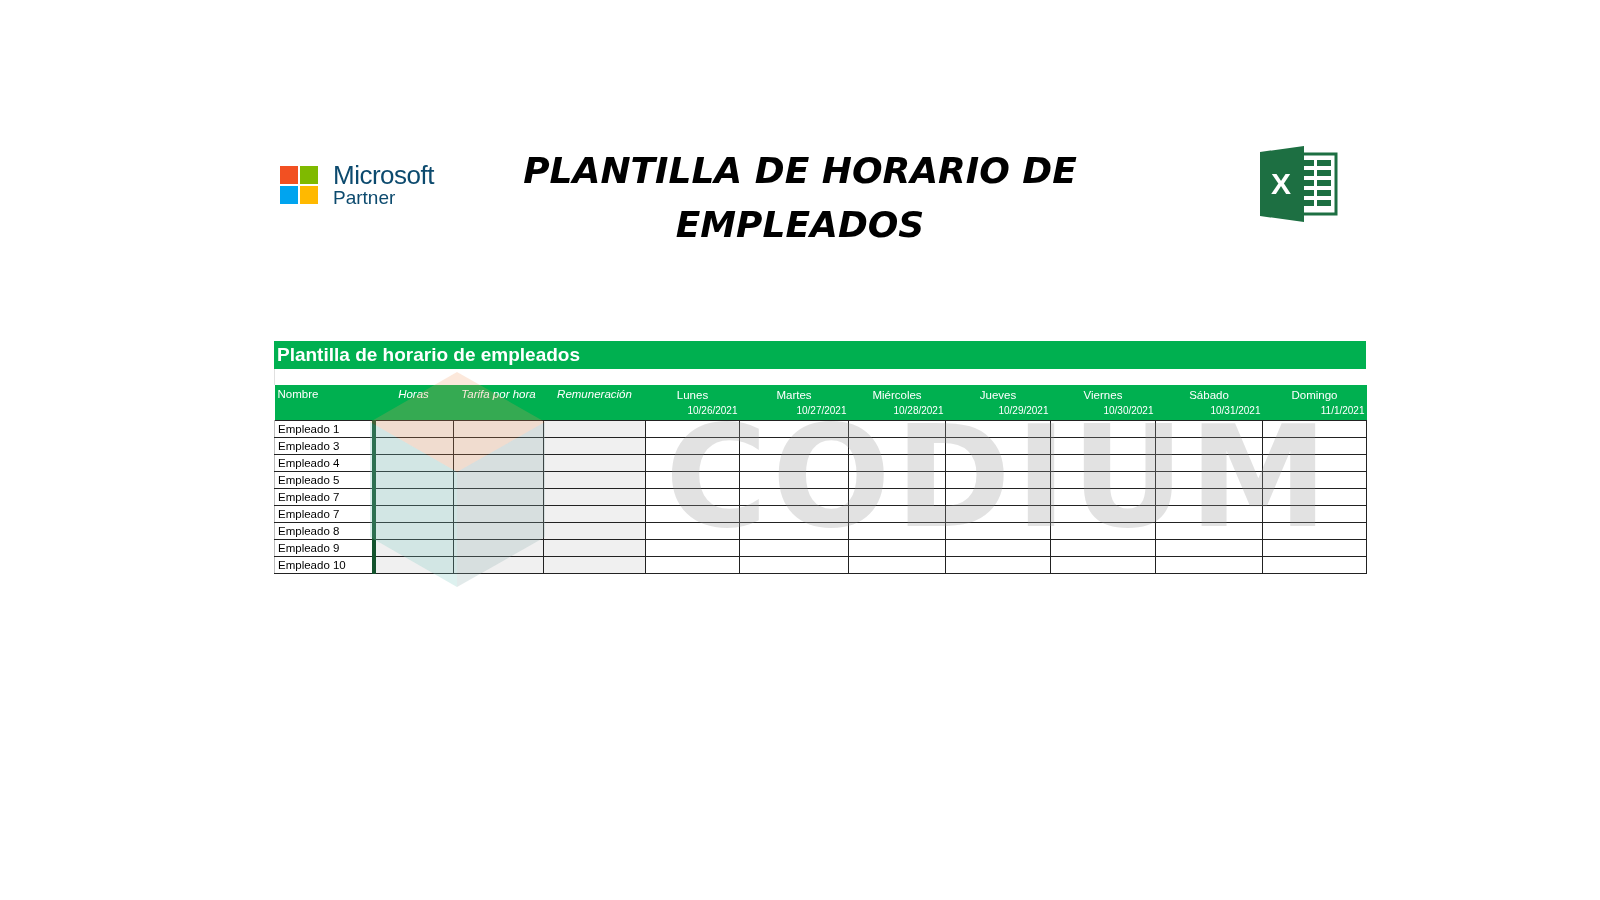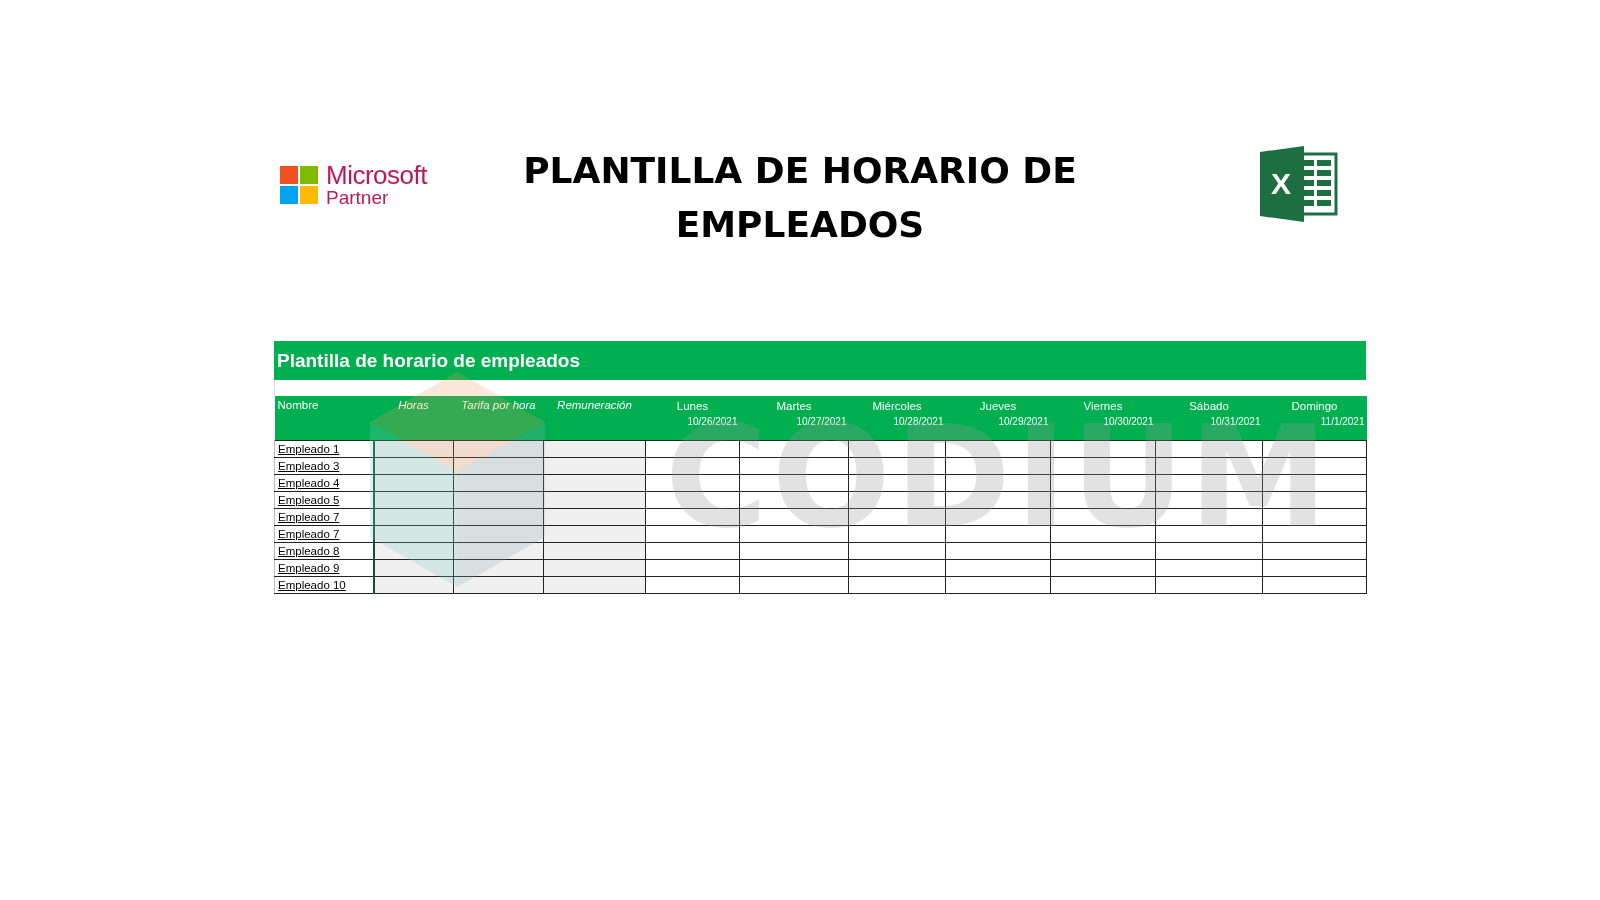--- a/index.html
+++ b/index.html
@@ -3,45 +3,45 @@
 <meta charset="utf-8">
 <style>
   * { box-sizing: border-box; margin: 0; padding: 0; }
   html, body { width: 1600px; height: 900px; background: #ffffff; overflow: hidden; }
   body { position: relative; font-family: "Liberation Sans", sans-serif; color: #000; }
 
   
   .ms-logo { position: absolute; left: 280px; top: 162px; display: flex; align-items: center; }
   .ms-grid { display: grid; grid-template-columns: 18px 18px; grid-template-rows: 18px 18px; gap: 2px; }
   .ms-grid span { display: block; width: 18px; height: 18px; }
-  .ms-text { margin-left: 8px; line-height: 1; color: #be185d; }
+  .ms-text { margin-left: 15px; line-height: 1; color: #0c4a6e; }
   .ms-text .l1 { font-size: 26px; letter-spacing: -0.5px; display: block; }
   .ms-text .l2 { font-size: 19px; display: block; margin-top: 0px; }
 
   
   .doc-title { position: absolute; left: 500px; width: 600px; top: 144px; text-align: center;
-    font-family: "DejaVu Sans", sans-serif; font-weight: bold; font-size: 36px; line-height: 54px; color: #000; }
+    font-family: "DejaVu Sans", sans-serif; font-weight: bold; font-size: 36px; line-height: 54px; color: #000; font-style: italic; }
 
   
   .xl-logo { position: absolute; left: 1260px; top: 146px; width: 78px; height: 76px; }
 
   
   .sheet { position: absolute; left: 274px; top: 341px; width: 1092px; }
-  .sheet-banner { background: #00b050; height: 39px; color: #fff; font-weight: bold; font-size: 19px;
+  .sheet-banner { background: #00b050; height: 28px; color: #fff; font-weight: bold; font-size: 19px;
     display: flex; align-items: center; padding-left: 3px; }
   .sheet-gap { height: 16px; background: #fff; border-left: 1px solid #e0e0e0; }
 
   table.grid { border-collapse: collapse; width: 1092px; table-layout: fixed; font-size: 11.5px; position: relative; z-index: 1; }
-  table.grid th { background: #00b050; color: #fff; font-weight: normal; height: 44px; vertical-align: top; padding: 3px 2px 0 2px; position: relative; }
+  table.grid th { background: #00b050; color: #fff; font-weight: normal; height: 35px; vertical-align: top; padding: 3px 2px 0 2px; position: relative; }
   table.grid th .day { display: block; text-align: center; line-height: 15px; }
   table.grid th .date { display: block; text-align: right; line-height: 16px; font-size: 10px; }
   table.grid th.left { text-align: left; padding-left: 3px; }
   table.grid th.ital { font-style: italic; text-align: center; }
   table.grid td { height: 17px; border: 1.5px solid #222; font-size: 11.5px; padding-left: 3px; line-height: 14px; }
-  table.grid td.name { border-left: 1px solid #bbb; border-right: 2px solid #14532d; background: #fff; text-decoration: underline; }
+  table.grid td.name { border-left: 1px solid #bbb; border-right: 4px solid #14532d; background: #fff; }
   table.grid td.shade { background: #f0f0f0; }
 
   
   .wm-text { position: absolute; left: 665px; top: 408px; font-family: "DejaVu Sans", sans-serif; font-weight: bold;
     font-size: 140px; letter-spacing: 4px; color: rgba(150,150,150,0.28); z-index: 2; pointer-events: none; line-height: 1; }
   .wm-cube { position: absolute; left: 370px; top: 372px; width: 175px; height: 215px; z-index: 2; pointer-events: none; }
 </style>
 </head>
 <body>
 

